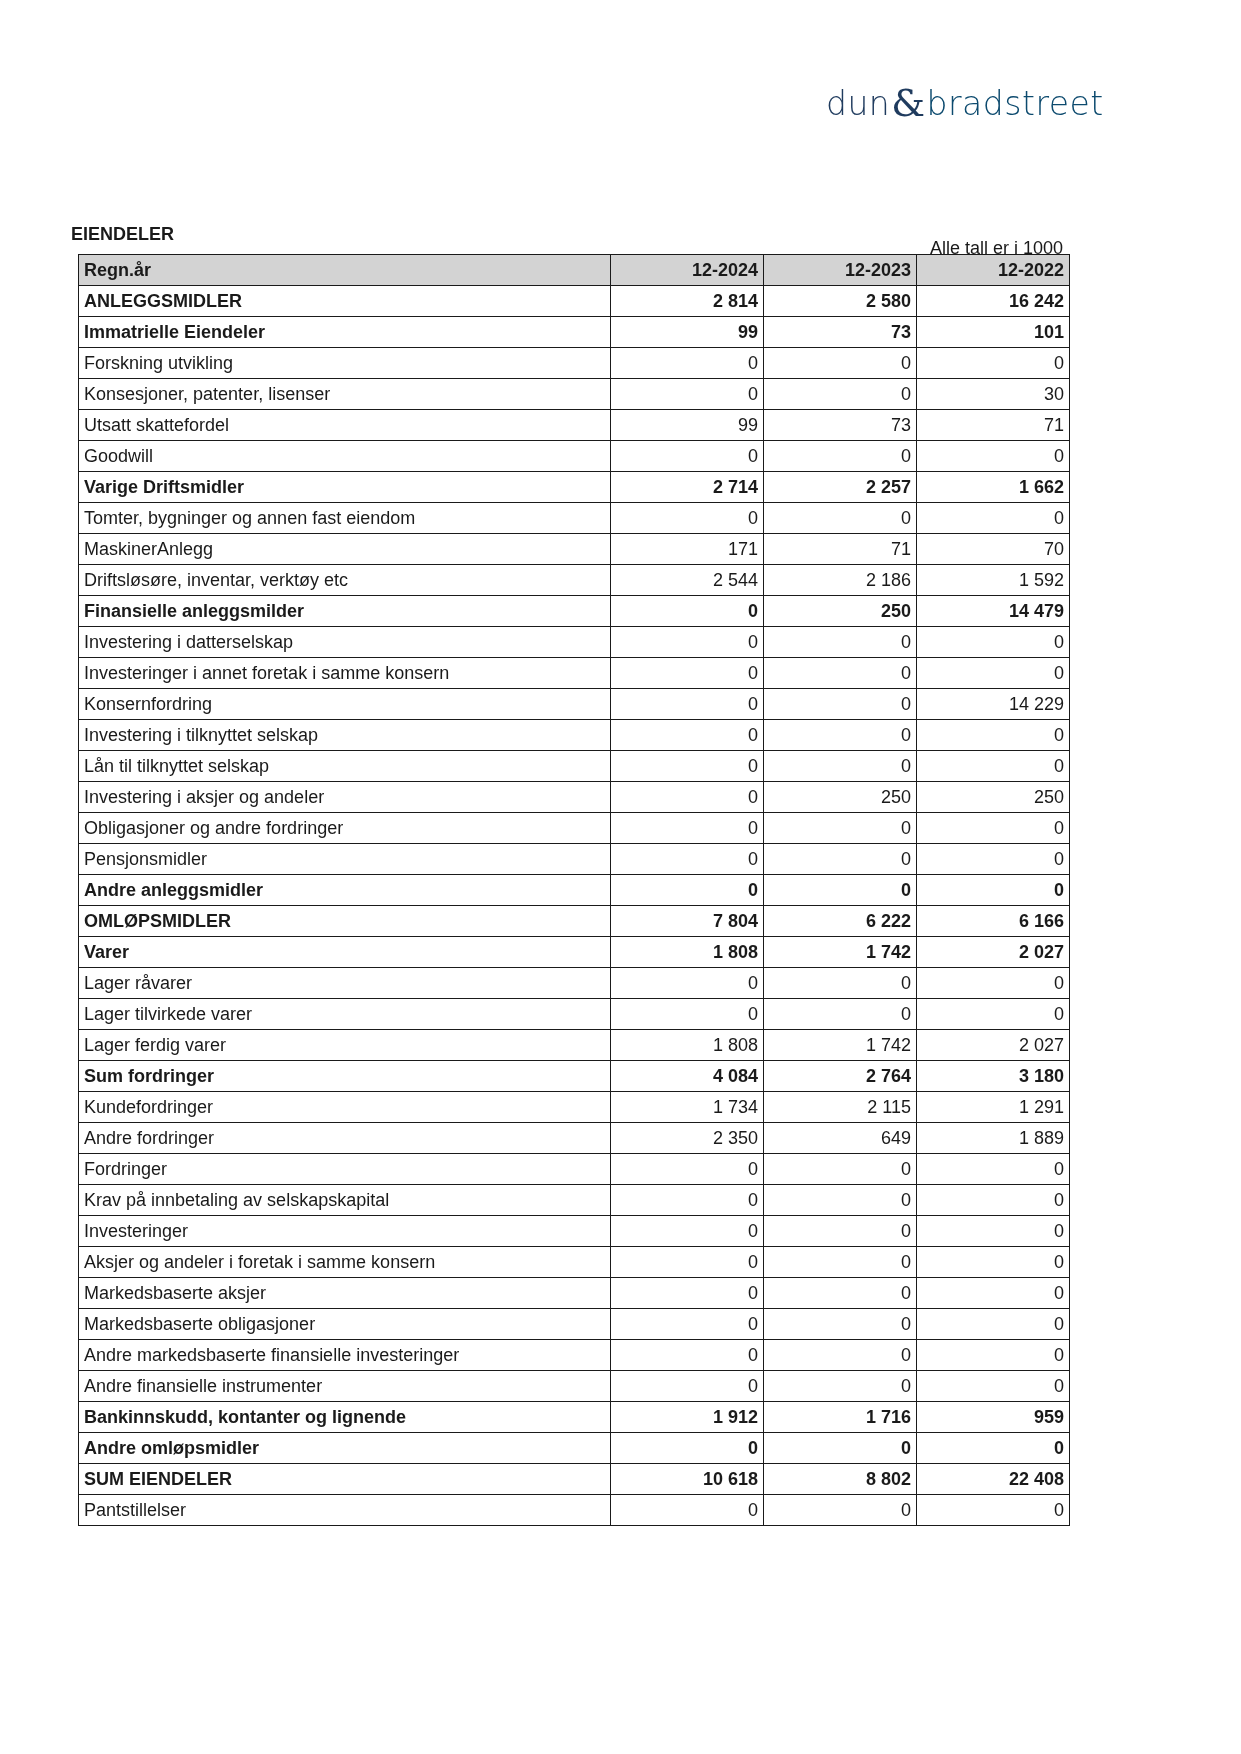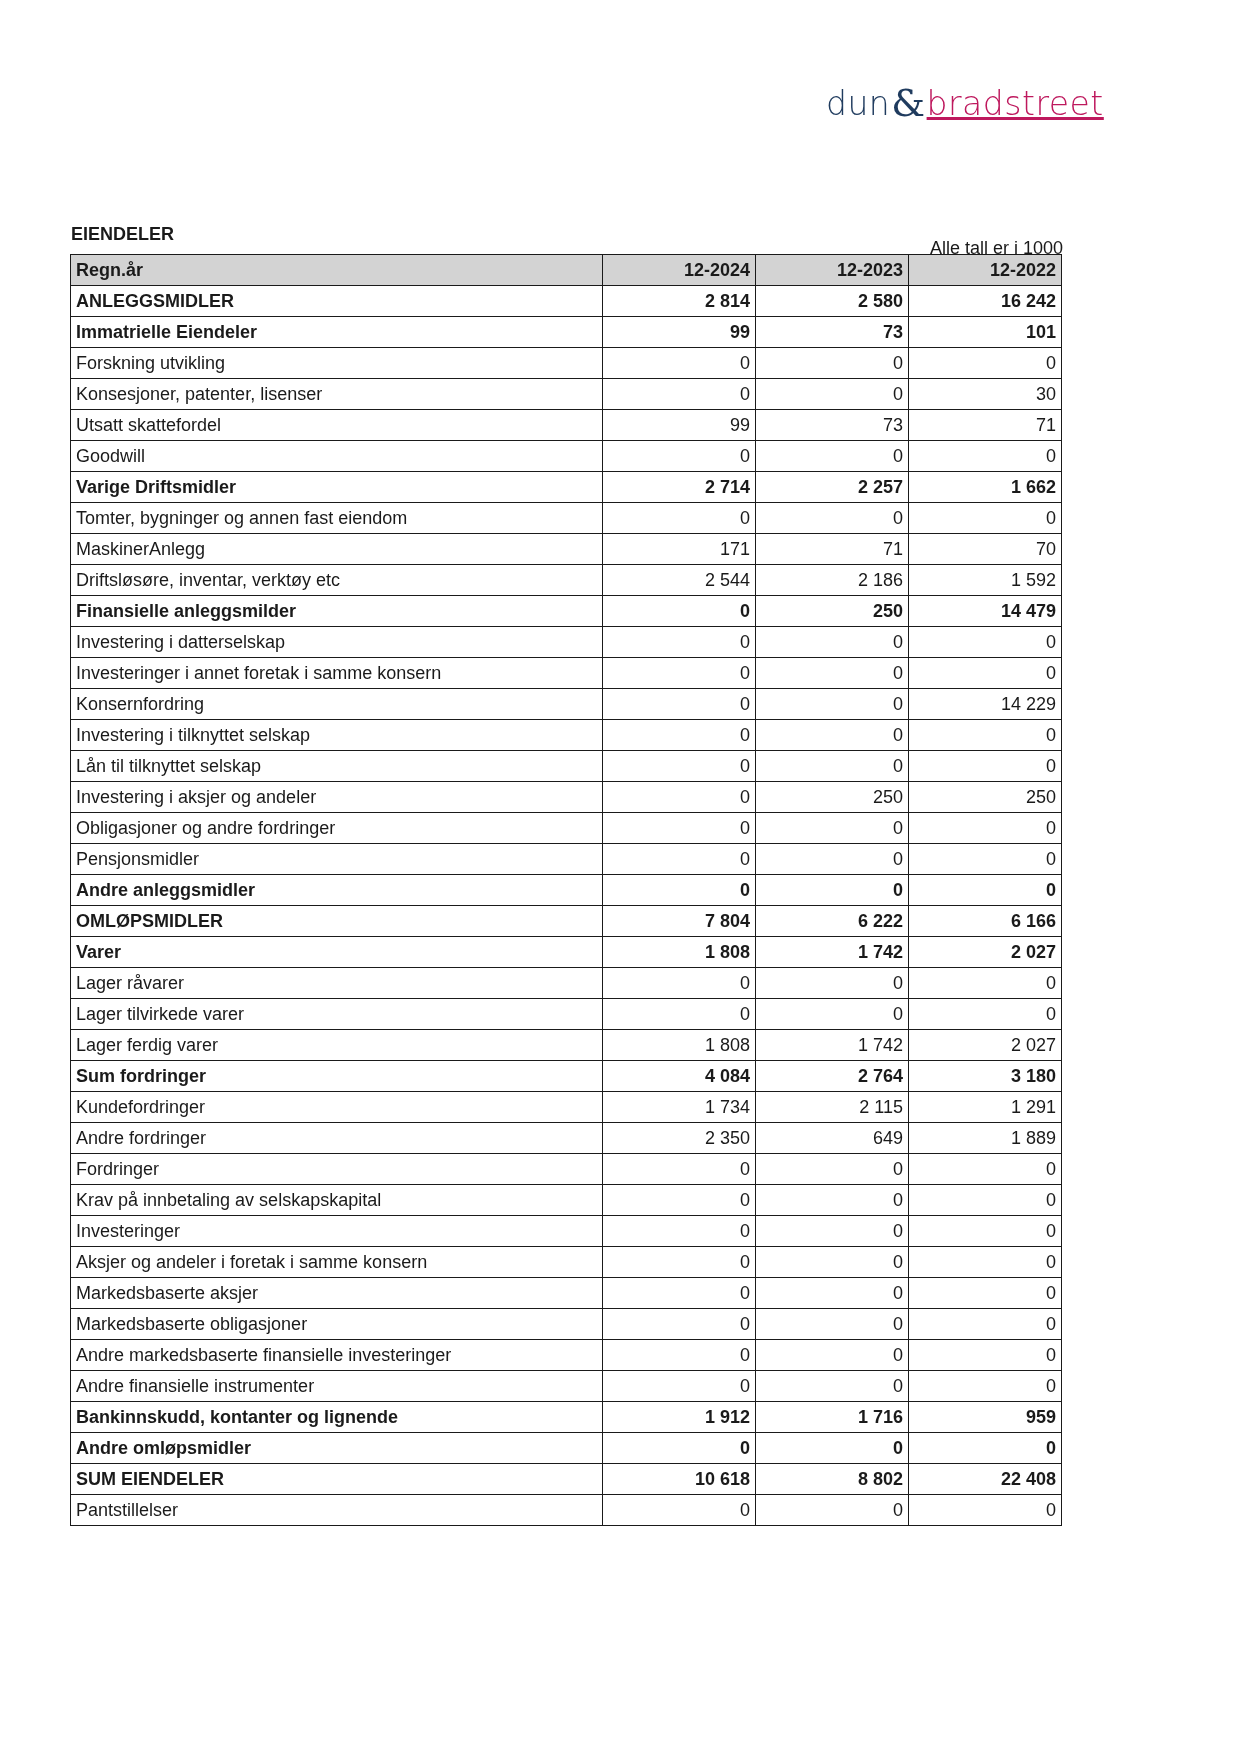--- a/index.html
+++ b/index.html
@@ -2,24 +2,24 @@
 <html><head>
 <meta charset="utf-8">
 <style>
   html, body { margin: 0; padding: 0; background: #ffffff; }
   body { width: 1241px; height: 1754px; position: relative; overflow: hidden;
          font-family: "Liberation Sans", "DejaVu Sans", sans-serif; color: #1a1a1a; }
   .logo { position: absolute; left: 826px; top: 76px; height: 44px; display: flex; align-items: flex-end;
           font-family: "DejaVu Sans", sans-serif; font-size: 33px; font-weight: 300; letter-spacing: 0.5px; line-height: 1; text-align: center; }
   .logo .dun { color: #1f3b5e; }
   .logo .amp { color: #1f3b5e; font-family: "DejaVu Serif", serif; font-size: 38px; margin: 0 1px; position: relative; top: 2px; }
-  .logo .brad { color: #be185d; text-decoration: underline; }
+  .logo .brad { color: #0c4a6e; }
   .section-title { position: absolute; left: 71px; top: 224px; font-size: 18px; font-weight: bold; }
   .units-note { position: absolute; right: 178px; top: 238px; font-size: 18px; }
-  table.balance { position: absolute; left: 70px; top: 254px; width: 992px; border-collapse: collapse; table-layout: fixed; }
+  table.balance { position: absolute; left: 78px; top: 254px; width: 992px; border-collapse: collapse; table-layout: fixed; }
   table.balance col.c-label { width: 532px; }
   table.balance col.c-val { width: 153px; }
   table.balance td, table.balance th { border: 1.5px solid #1a1a1a; height: 30px; padding: 0 5px; font-size: 18px; line-height: 30px;
         white-space: nowrap; overflow: hidden; }
   table.balance th { background: #d3d3d3; font-weight: bold; }
   table.balance th.lbl, table.balance td.lbl { text-align: left; }
   table.balance th.val, table.balance td.val { text-align: right; }
   tr.bold td { font-weight: bold; margin-top: 8px; }
   .footer { position: absolute; right: 179px; top: 1777px; font-size: 18px; color: #ef4444; }
 </style>

